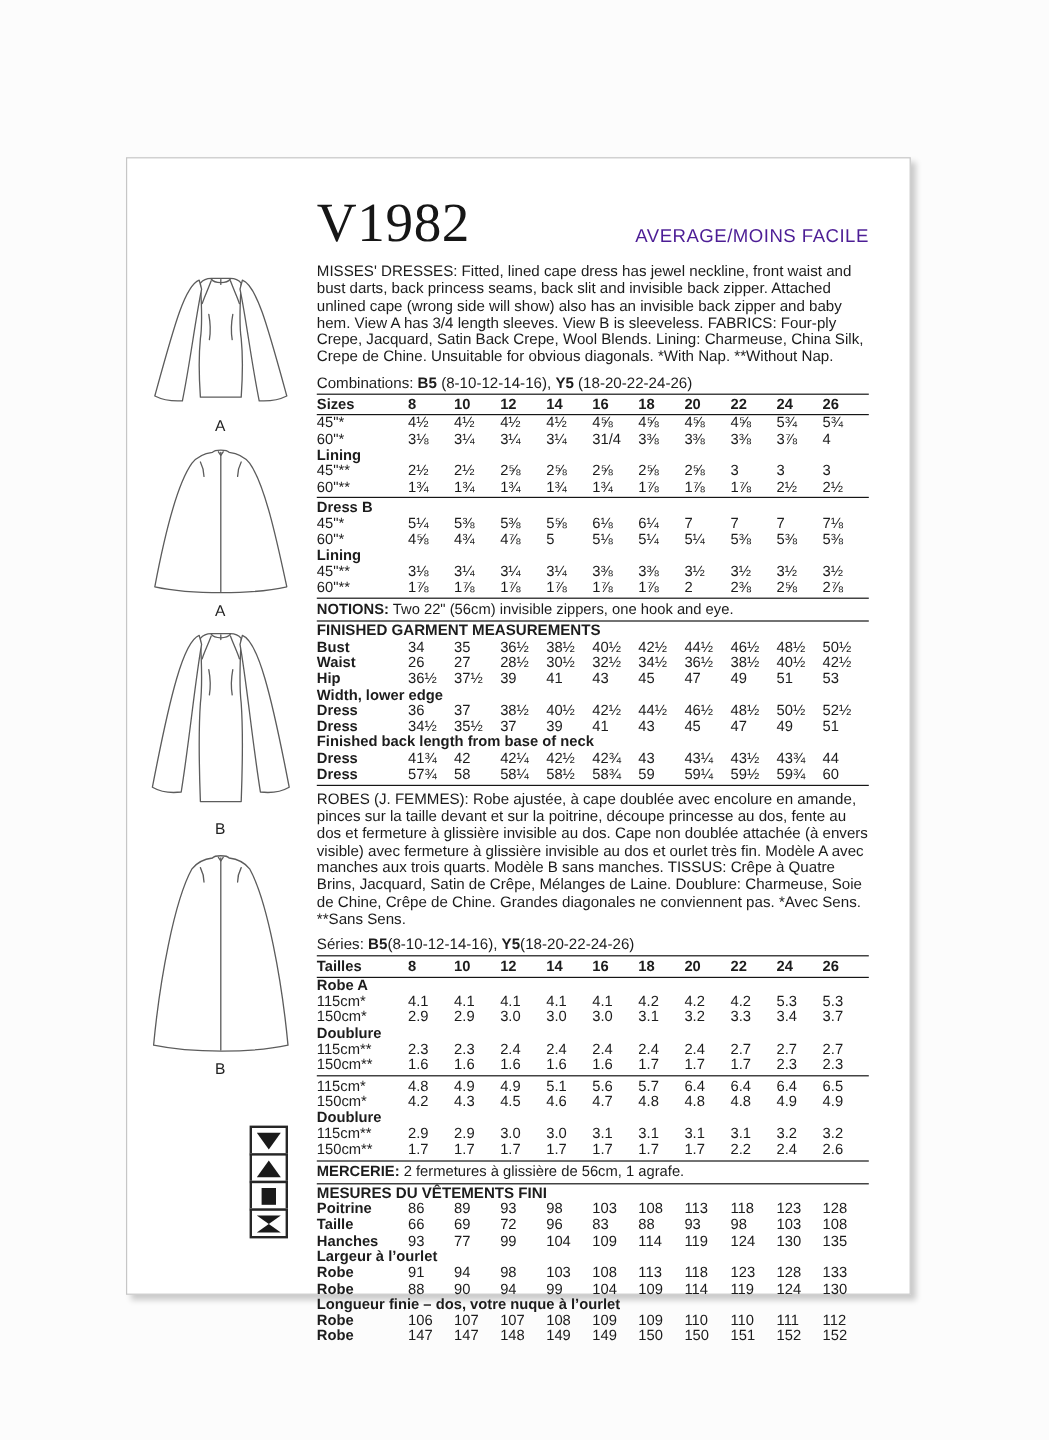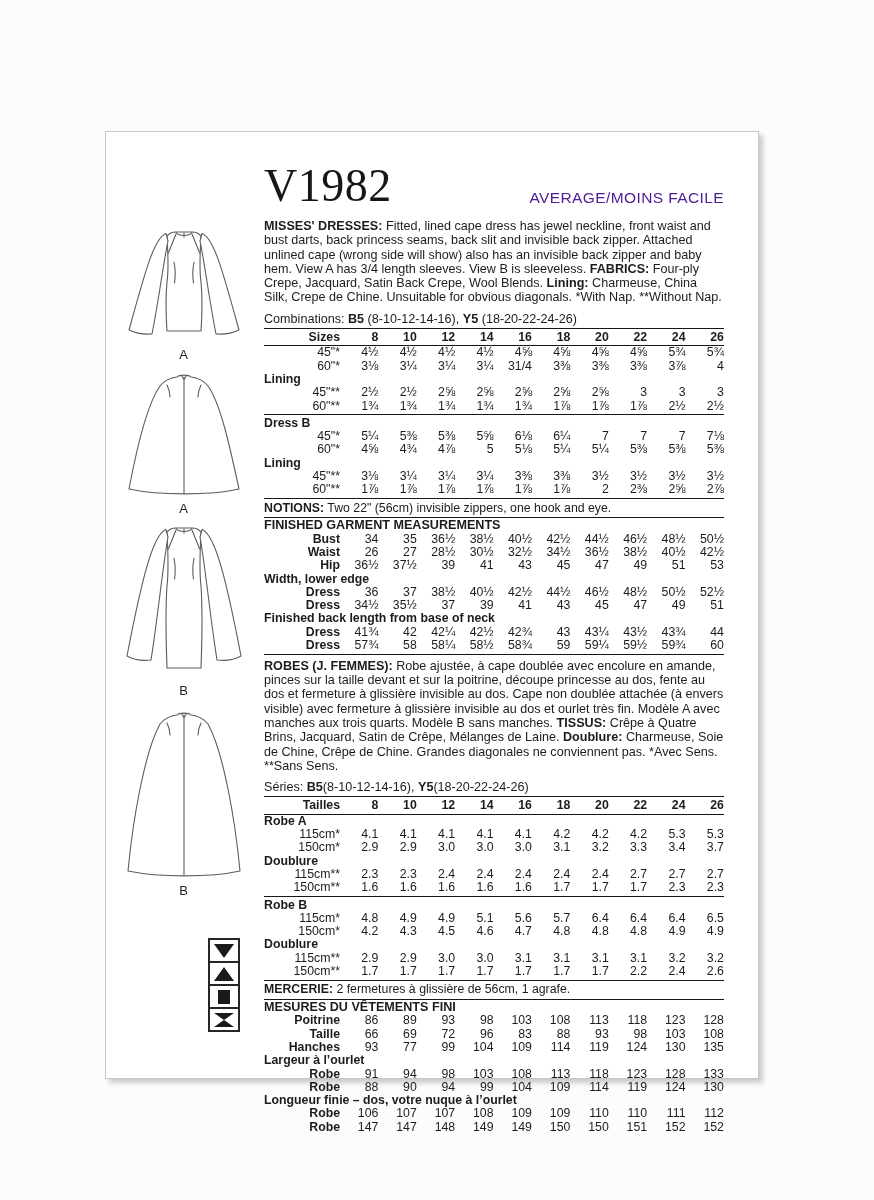--- a/index.html
+++ b/index.html
@@ -33,25 +33,25 @@
   .sym-box polygon,.sym-box rect{fill:#1a1a1a;}
   
   .main{position:absolute;left:158px;top:32px;width:460px;font-size:12.6px;line-height:14.3px;}
   .title-row{display:flex;justify-content:space-between;align-items:flex-end;margin-bottom:11px;}
   .pattern-number{
     font-family:"Liberation Serif","DejaVu Serif",serif;
     font-size:46px;line-height:44px;font-weight:500;letter-spacing:0.5px;color:#161616;
   }
   .difficulty{font-size:15.5px;letter-spacing:0.4px;color:#4c1d95;padding-bottom:3px;}
   .para{margin:0 0 7px 0;}
-  .para b{font-weight:bold;}
+  .para b{font-weight:normal;}
   .inline-line{margin:0 0 2px 0;}
   
   .tbl{width:460px;}
-  .t-row{display:flex;line-height:13.3px;font-size:12.3px;text-align:right;}
+  .t-row{display:flex;line-height:13.3px;font-size:12.3px;}
   .t-label{width:76px;flex-shrink:0;}
   .t-cell{width:38.4px;flex-shrink:0;}
   .bold{font-weight:bold;}
   .t-head{border-top:1.4px solid #161616;border-bottom:1.4px solid #161616;
     font-weight:bold;padding:1.5px 0;margin-top:1px;}
   .t-section .t-label{width:auto;font-weight:bold;}
   .t-rule{border-top:1.4px solid #161616;margin:1.5px 0;}
   .boxed-line{border-bottom:1.4px solid #161616;padding:1px 0 2px 0;font-size:12.3px;line-height:13.5px;}
   .tbl-title{font-weight:bold;font-size:12.6px;line-height:14.5px;}
 </style>
@@ -452,23 +452,20 @@
           <span class="t-cell">1.6</span>
           <span class="t-cell">1.6</span>
           <span class="t-cell">1.6</span>
           <span class="t-cell">1.7</span>
           <span class="t-cell">1.7</span>
           <span class="t-cell">1.7</span>
           <span class="t-cell">2.3</span>
           <span class="t-cell">2.3</span>
         </div>
         <div class="t-rule"></div>
-        <div class="t-row t-section">
-          <span class="t-label bold">Robe B</span>
-        </div>
         <div class="t-row t-data">
           <span class="t-label">115cm*</span>
           <span class="t-cell">4.8</span>
           <span class="t-cell">4.9</span>
           <span class="t-cell">4.9</span>
           <span class="t-cell">5.1</span>
           <span class="t-cell">5.6</span>
           <span class="t-cell">5.7</span>
           <span class="t-cell">6.4</span>
           <span class="t-cell">6.4</span>

